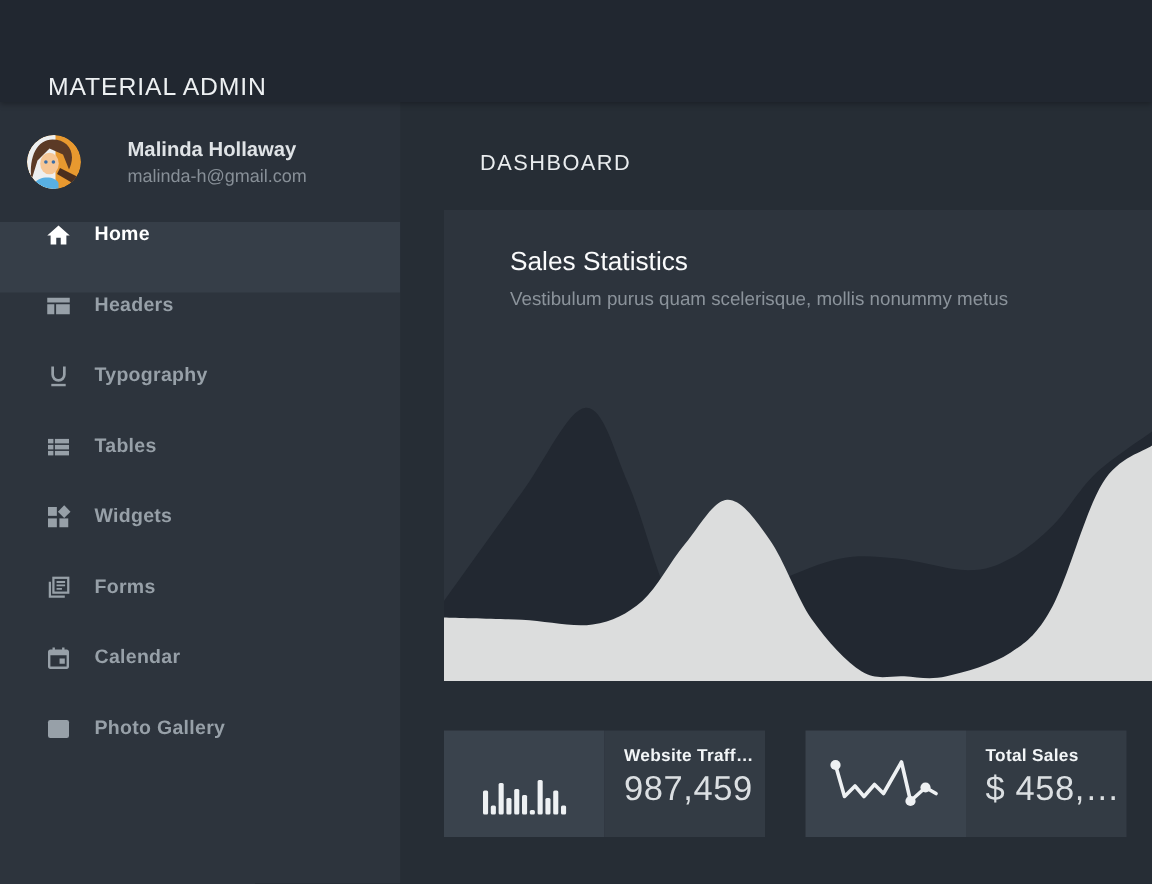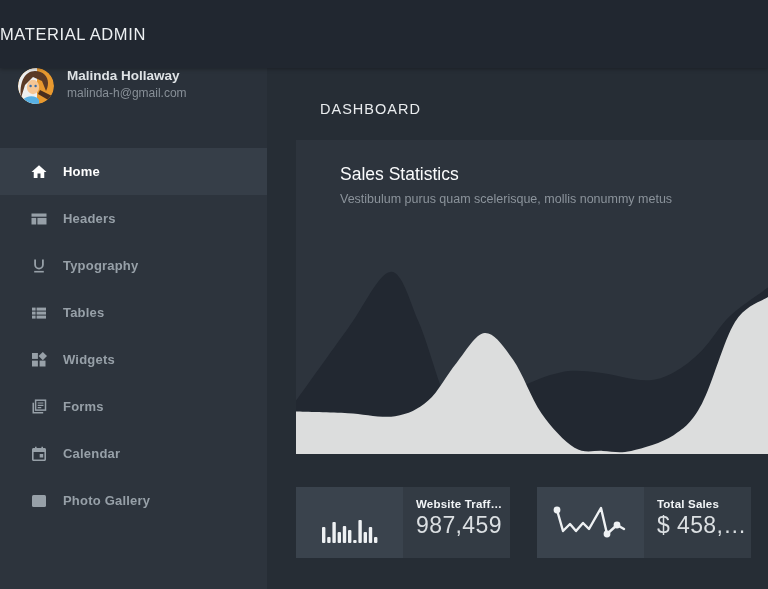--- a/index.html
+++ b/index.html
@@ -6,39 +6,39 @@
   body{
     width:768px;height:589px;overflow:hidden;
     background:#262d35;
     font-family:"Liberation Sans",sans-serif;
     -webkit-font-smoothing:antialiased;
   }
   .app{width:768px;height:589px;display:flex;flex-direction:column}
   
   .header{
     height:68px;flex:none;background:#212730;
-    display:flex;align-items:center;box-sizing:border-box;
+    display:flex;align-items:flex-end;padding-left:32px;box-sizing:border-box;
     position:relative;z-index:3;box-shadow:0 1px 4px rgba(0,0,0,.30);
   }
   .brand{color:#edf0f2;font-size:16.5px;font-weight:500;letter-spacing:.6px}
   
   .body{flex:1;display:flex;min-height:0}
   
   .sidebar{width:267px;flex:none;background:#2d343d;display:flex;flex-direction:column;overflow:hidden}
   .profile{
     height:80px;flex:none;background:#2a313a;
-    display:flex;gap:13px;
+    display:flex;align-items:center;gap:31px;
     padding:0 14px 0 18px;box-sizing:border-box;cursor:pointer;
   }
   .avatar{width:36px;height:36px;border-radius:50%;overflow:hidden;flex:none}
   .p-name{color:#dfe3e6;font-size:13.5px;font-weight:700;margin-bottom:3px}
   .p-email{color:#878f97;font-size:12px}
   .nav{flex:1;overflow:hidden}
   .nav-item{
-    height:47px;display:flex;align-items:center;padding-left:30px;
+    height:47px;display:flex;align-items:flex-start;padding-left:30px;
     color:#97a0a8;font-size:13px;font-weight:700;letter-spacing:.2px;cursor:pointer;
   }
   .nav-item.active{background:#363e48;color:#ffffff}
   .nav-icon{width:18px;height:18px;margin-right:15px;display:flex;align-items:center;justify-content:center}
   .nav-icon svg{display:block}
   
   .main{flex:1;min-width:0;background:#262d35;padding-left:29px;box-sizing:border-box;position:relative}
   .page-title{
     margin:33px 0 0 24px;color:#e9ecee;font-size:14.5px;
     letter-spacing:1px;font-weight:500;line-height:17px;

